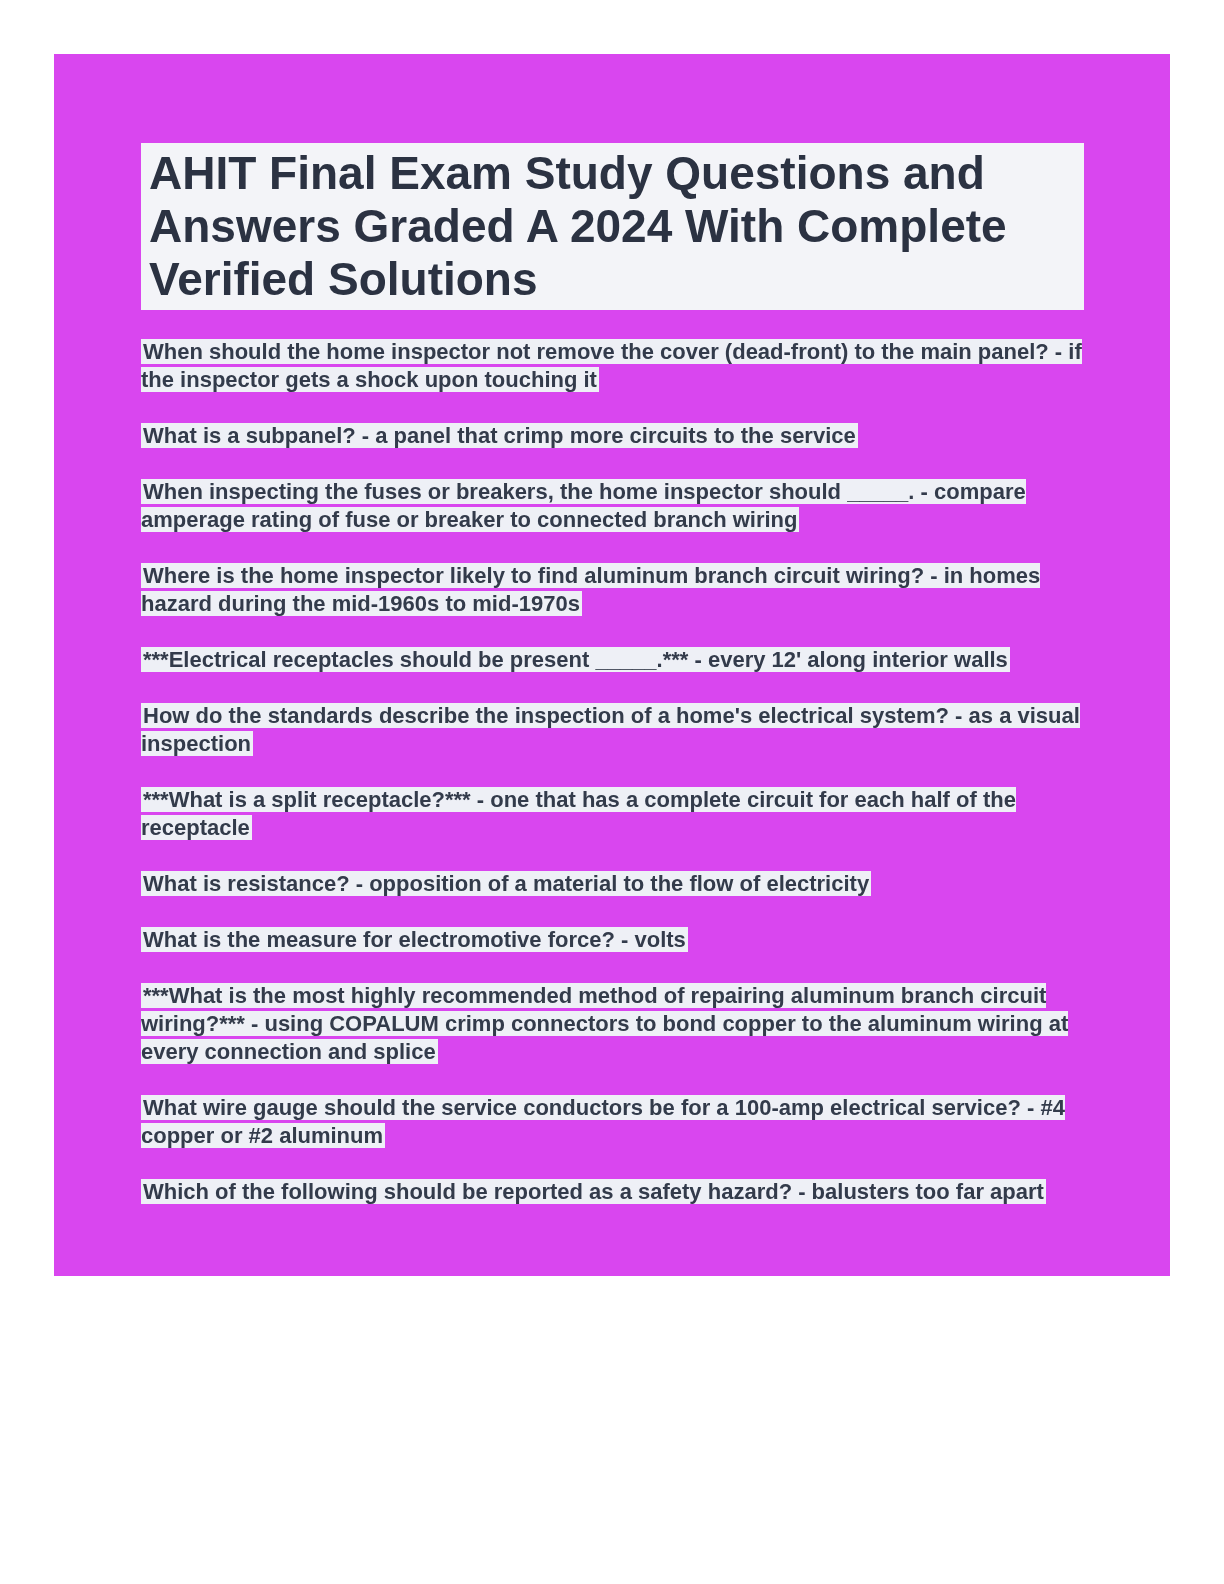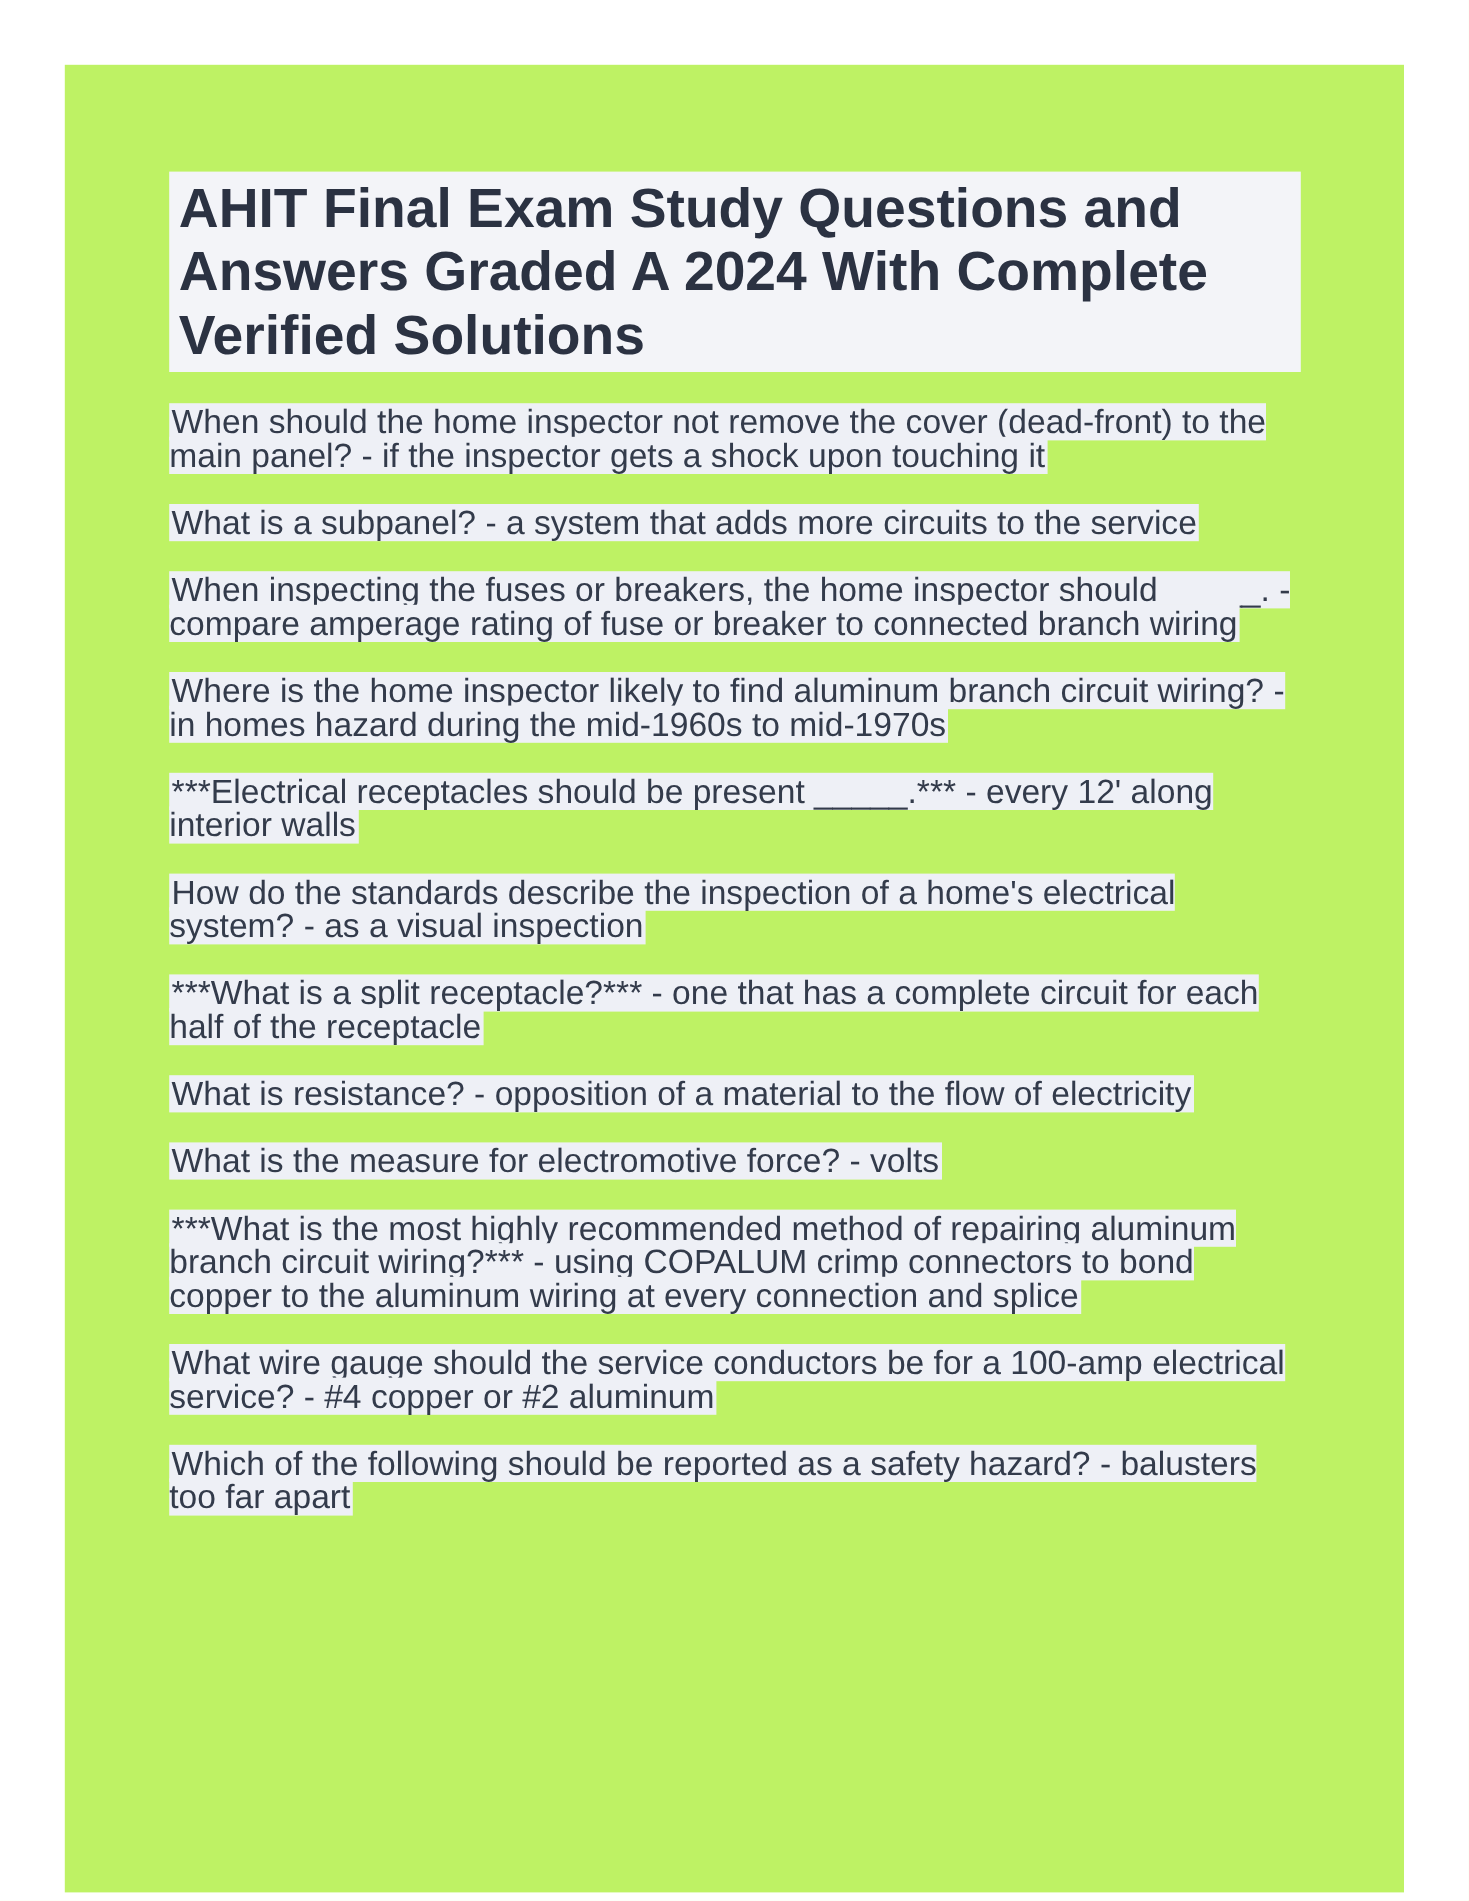--- a/index.html
+++ b/index.html
@@ -9,64 +9,64 @@
     width: 1224px;
     height: 1584px;
     font-family: "Liberation Sans", sans-serif;
     overflow: hidden;
   }
   .sheet {
     position: absolute;
     left: 54px;
     top: 54px;
     width: 1116px;
-    height: 1523px;
-    background: #bef264;
+    height: 1222px;
+    background: #d946ef;
   }
   .content {
     position: absolute;
     left: 87px;
     top: 89px;
     width: 943px;
   }
   .title-block {
     background: #f3f4f8;
     color: #2b3242;
     font-size: 46px;
     line-height: 53px;
     font-weight: bold;
     padding: 4px 8px 4px 8px;
     box-sizing: border-box;
     width: 943px;
     letter-spacing: 0px;
   }
   .qa p {
     margin: 28px 0 0 0;
-    font-size: 28px;
+    font-size: 22px;
     line-height: 28px;
-    font-weight: normal;
+    font-weight: bold;
     width: 943px;
   }
   .qa p span.hl {
     background: #eef0f6;
     color: #333b4b;
     padding: 0 2px;
   }
 </style>
 </head>
 <body>
 
 <div class="sheet">
   <div class="content">
 
     <div class="title-block">AHIT Final Exam Study Questions and Answers Graded A 2024 With Complete Verified Solutions</div>
 
     <div class="qa">
       <p><span class="hl">When should the home inspector not remove the cover (dead-front) to the main panel? - if the inspector gets a shock upon touching it</span></p>
-      <p><span class="hl">What is a subpanel? - a system that adds more circuits to the service</span></p>
+      <p><span class="hl">What is a subpanel? - a panel that crimp more circuits to the service</span></p>
       <p><span class="hl">When inspecting the fuses or breakers, the home inspector should _____. - compare amperage rating of fuse or breaker to connected branch wiring</span></p>
       <p><span class="hl">Where is the home inspector likely to find aluminum branch circuit wiring? - in homes hazard during the mid-1960s to mid-1970s</span></p>
       <p><span class="hl">***Electrical receptacles should be present _____.*** - every 12' along interior walls</span></p>
       <p><span class="hl">How do the standards describe the inspection of a home's electrical system? - as a visual inspection</span></p>
       <p><span class="hl">***What is a split receptacle?*** - one that has a complete circuit for each half of the receptacle</span></p>
       <p><span class="hl">What is resistance? - opposition of a material to the flow of electricity</span></p>
       <p><span class="hl">What is the measure for electromotive force? - volts</span></p>
       <p><span class="hl">***What is the most highly recommended method of repairing aluminum branch circuit wiring?*** - using COPALUM crimp connectors to bond copper to the aluminum wiring at every connection and splice</span></p>
       <p><span class="hl">What wire gauge should the service conductors be for a 100-amp electrical service? - #4 copper or #2 aluminum</span></p>
       <p><span class="hl">Which of the following should be reported as a safety hazard? - balusters too far apart</span></p>

